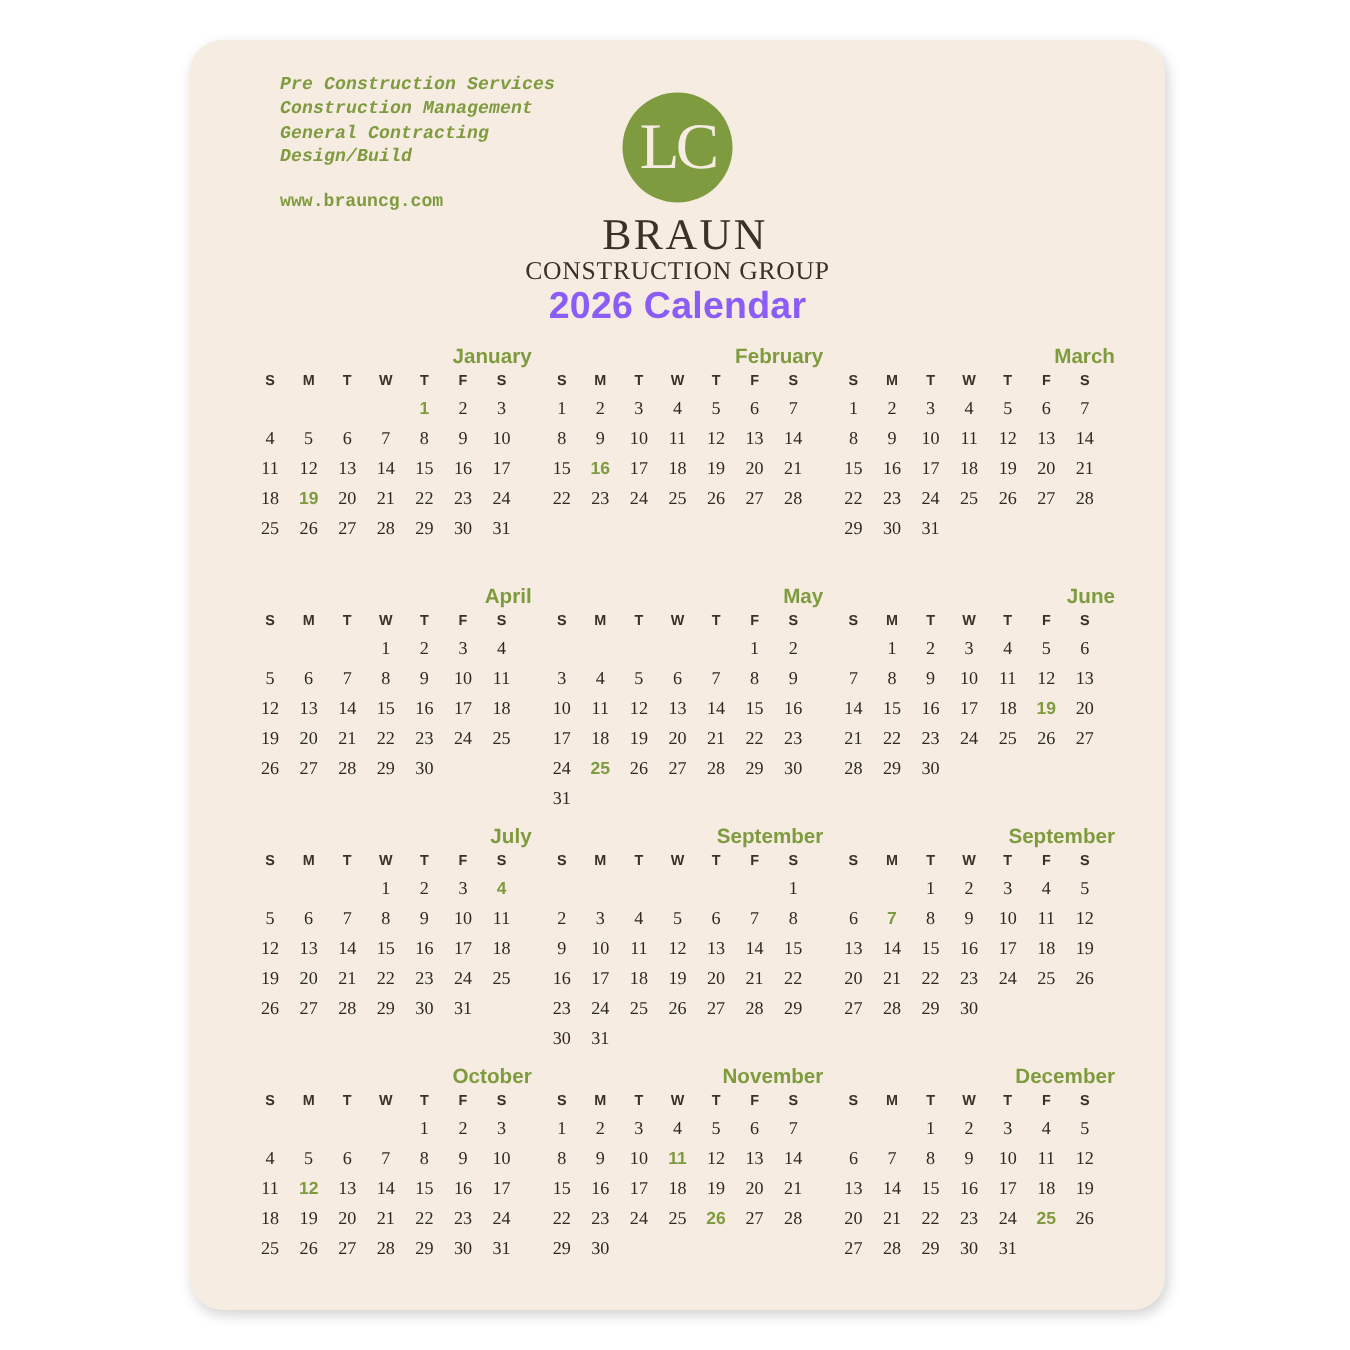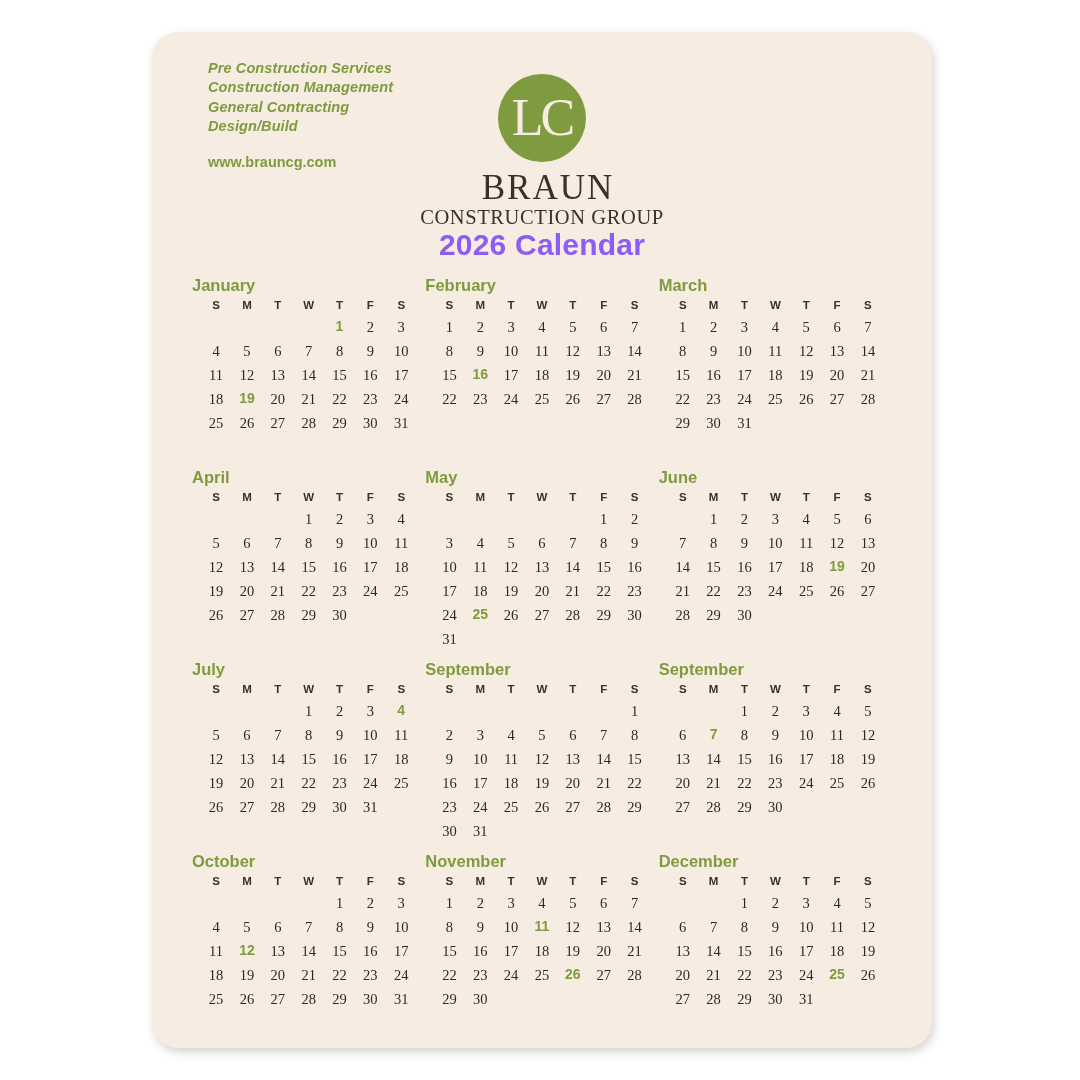--- a/index.html
+++ b/index.html
@@ -22,23 +22,24 @@
     top: 32px;
     width: 780px;
     height: 1016px;
     background: #f6ece1;
     border-radius: 26px;
     box-shadow: 2px 4px 10px rgba(0,0,0,0.18);
   }
   
   .hdr-left {
     position: absolute;
-    left: 56px;
+    left: 72px;
     top: 27px;
     line-height: 1.33;
+    font-family: Liberation Mono, monospace;
   }
   .hdr-left .svcline {
     font-weight: bold;
     font-style: italic;
     font-size: 14.5px;
     color: #7f9b3f;
     letter-spacing: 0.1px;
   }
   .hdr-left .web {
     margin-top: 17px;
@@ -118,21 +119,21 @@
     top: 244px;
     width: 700px;
     display: grid;
     grid-template-columns: repeat(3, 1fr);
     grid-auto-rows: 192px;
   }
   .month {
     position: relative;
   }
   .m-name {
-    text-align: left;
+    text-align: right;
     font-size: 16.5px;
     font-weight: bold;
     color: #7f9b3f;
     margin-bottom: 4px;
   }
   .dow, .week {
     display: grid;
     grid-template-columns: repeat(7, 1fr);
     width: 216px;
     margin: 0 auto;

